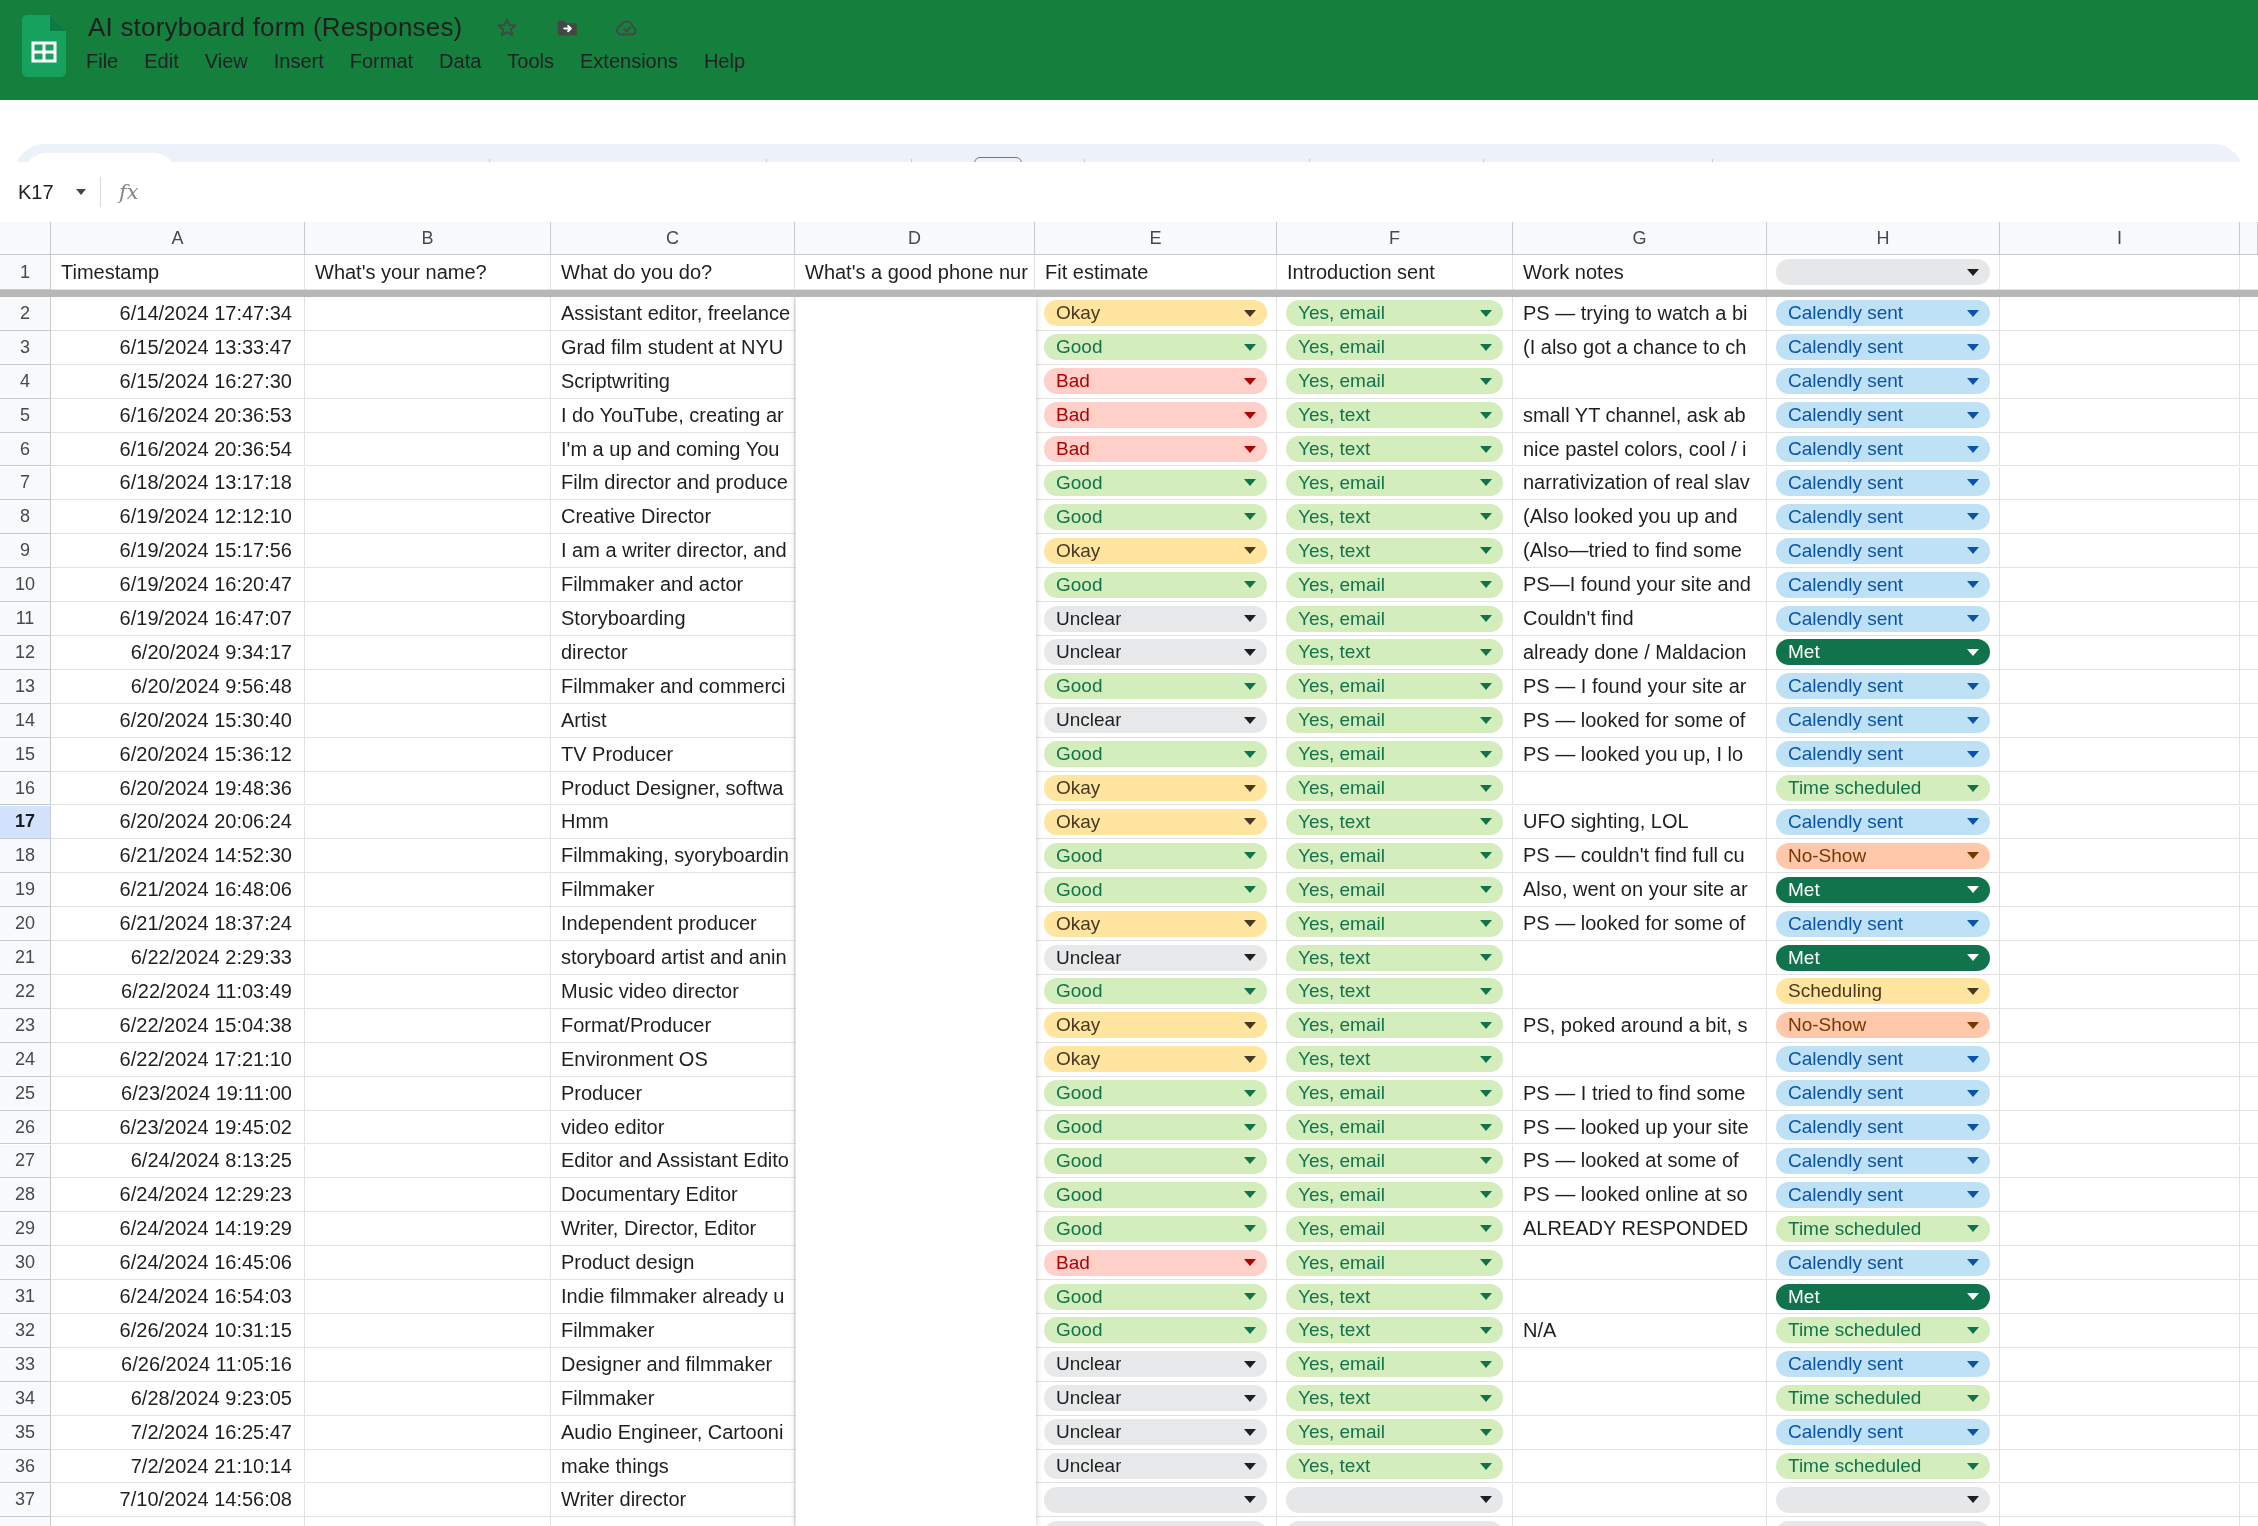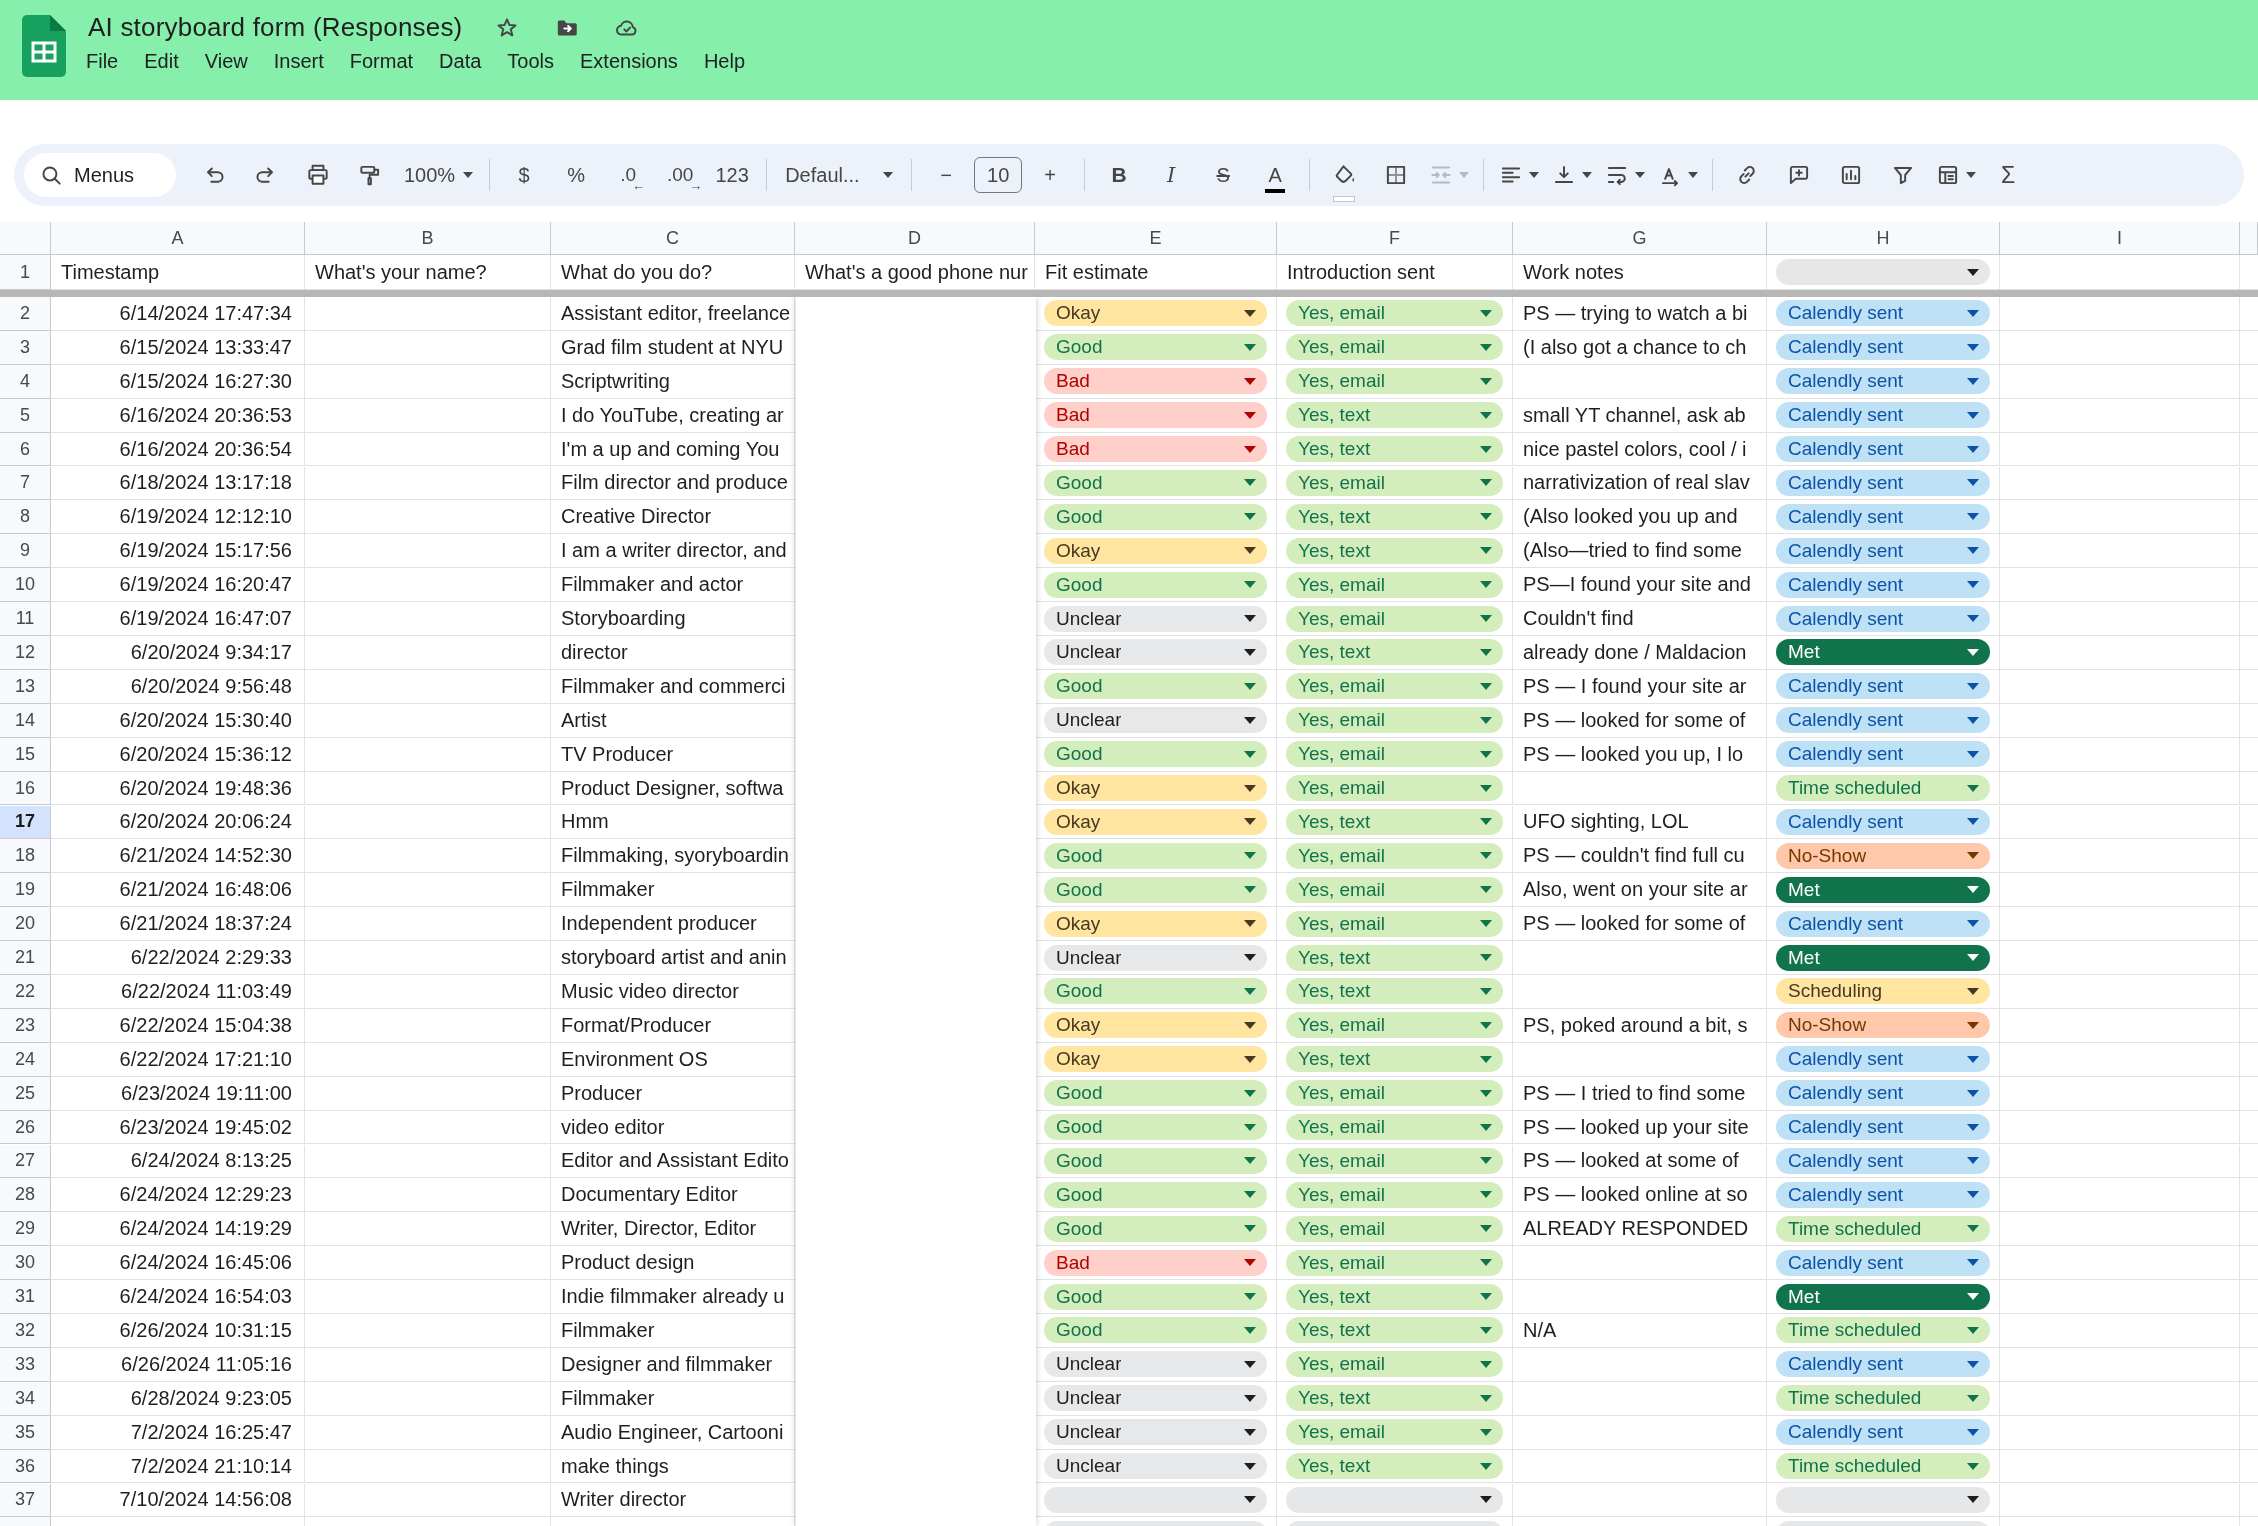--- a/index.html
+++ b/index.html
@@ -1,20 +1,20 @@
 <!DOCTYPE html>
 <html><head>
 <meta charset="utf-8">
 <style>
   html,body{margin:0;padding:0;background:#fff;}
   #app{position:relative;width:2258px;height:1526px;overflow:hidden;
        font-family:"Liberation Sans","DejaVu Sans",sans-serif;background:#fff;}
 
   
-  .titlebar{position:absolute;left:0;top:0;width:2258px;height:100px;background:#86efac;}
+  .titlebar{position:absolute;left:0;top:0;width:2258px;height:100px;background:#15803d;}
   .logo{position:absolute;left:22px;top:15px;width:44px;height:62px;}
   .trow{position:absolute;left:88px;top:12px;display:flex;align-items:center;gap:30px;}
   .doc-title{font-size:26px;color:#1f1f1f;letter-spacing:.2px;white-space:nowrap;}
   .ticon{display:flex;align-items:center;justify-content:center;width:30px;height:30px;}
   .menubar{position:absolute;left:86px;top:50px;display:flex;gap:26px;}
   .menubar span{font-size:20px;color:#202124;cursor:default;}
 
   
   .toolbar{position:absolute;left:14px;top:100px;width:2230px;height:62px;background:#edf2fa;
            border-radius:31px;display:flex;align-items:center;padding:0 10px;box-sizing:border-box;gap:4px;margin-top:44px;}
@@ -277,20 +277,29 @@
           <rect x="4.5" y="4.5" width="15" height="15" rx="1.5"></rect>
           <path d="M4.5 9.5 H19.5 M9.5 9.5 V19.5 M12.5 13 H16.5 M12.5 16 H16.5"></path>
         </svg>
       <span class="caret"></span>
     </div>
     <div class="tb">
         <span class="sigma">Σ</span>
       </div>
   </div>
 
+  <div class="formulabar">
+    <div class="namebox">
+      <span class="ref">K17</span>
+      <span class="caret"></span>
+    </div>
+    <div class="fbdiv"></div>
+    <span class="fx">fx</span>
+    <div style="flex:1"></div>
+  </div>
 
   <div class="grid" id="grid">
       <div class="hcell" style="left: 0px; top: 0px; width: 51px; height: 33px;"></div>
       <div class="hcell" style="left: 51px; top: 0px; width: 254px; height: 33px;">A</div>
       <div class="hcell" style="left: 305px; top: 0px; width: 246px; height: 33px;">B</div>
       <div class="hcell" style="left: 551px; top: 0px; width: 244px; height: 33px;">C</div>
       <div class="hcell" style="left: 795px; top: 0px; width: 240px; height: 33px;">D</div>
       <div class="hcell" style="left: 1035px; top: 0px; width: 242px; height: 33px;">E</div>
       <div class="hcell" style="left: 1277px; top: 0px; width: 236px; height: 33px;">F</div>
       <div class="hcell" style="left: 1513px; top: 0px; width: 254px; height: 33px;">G</div>

